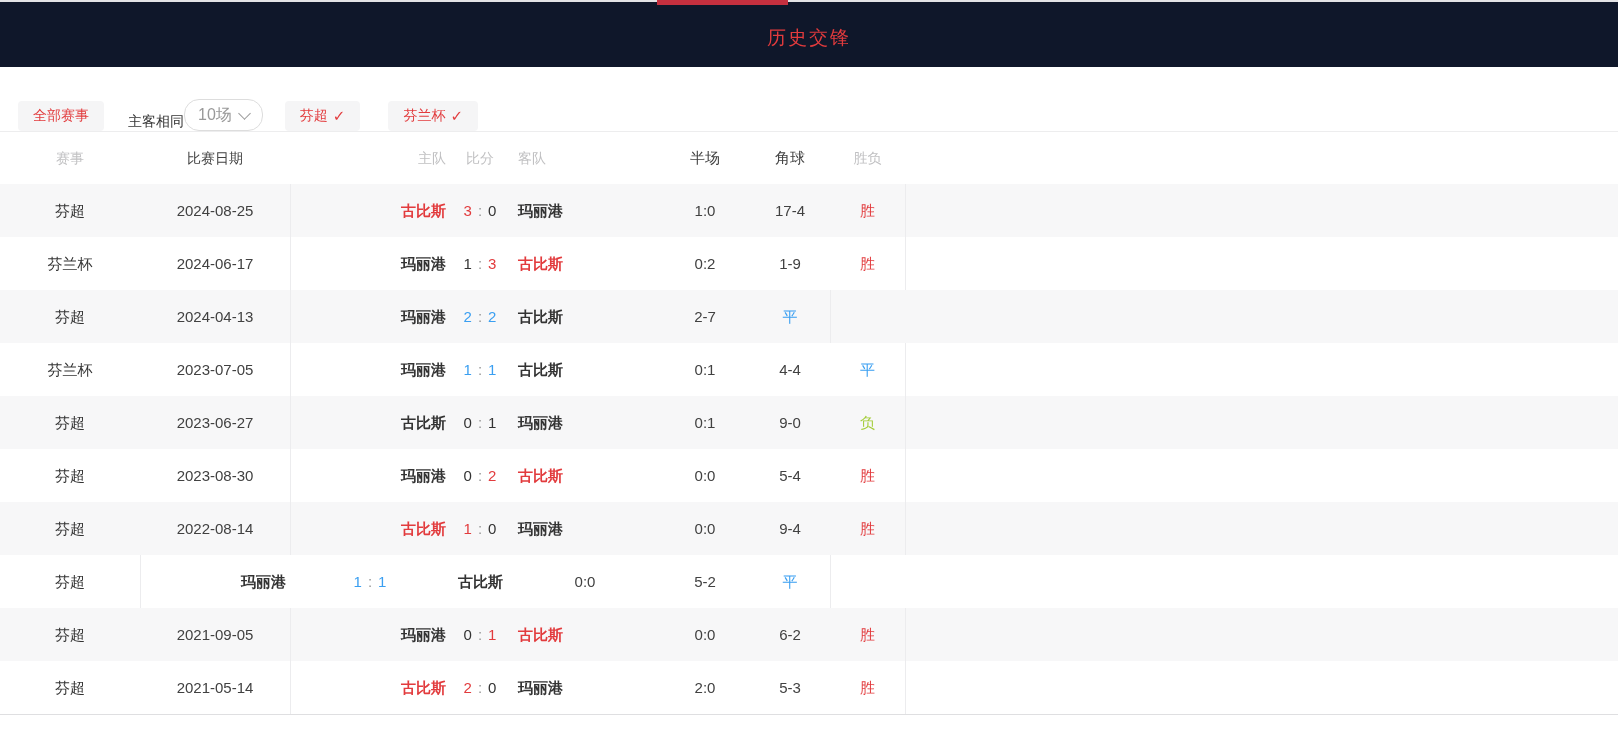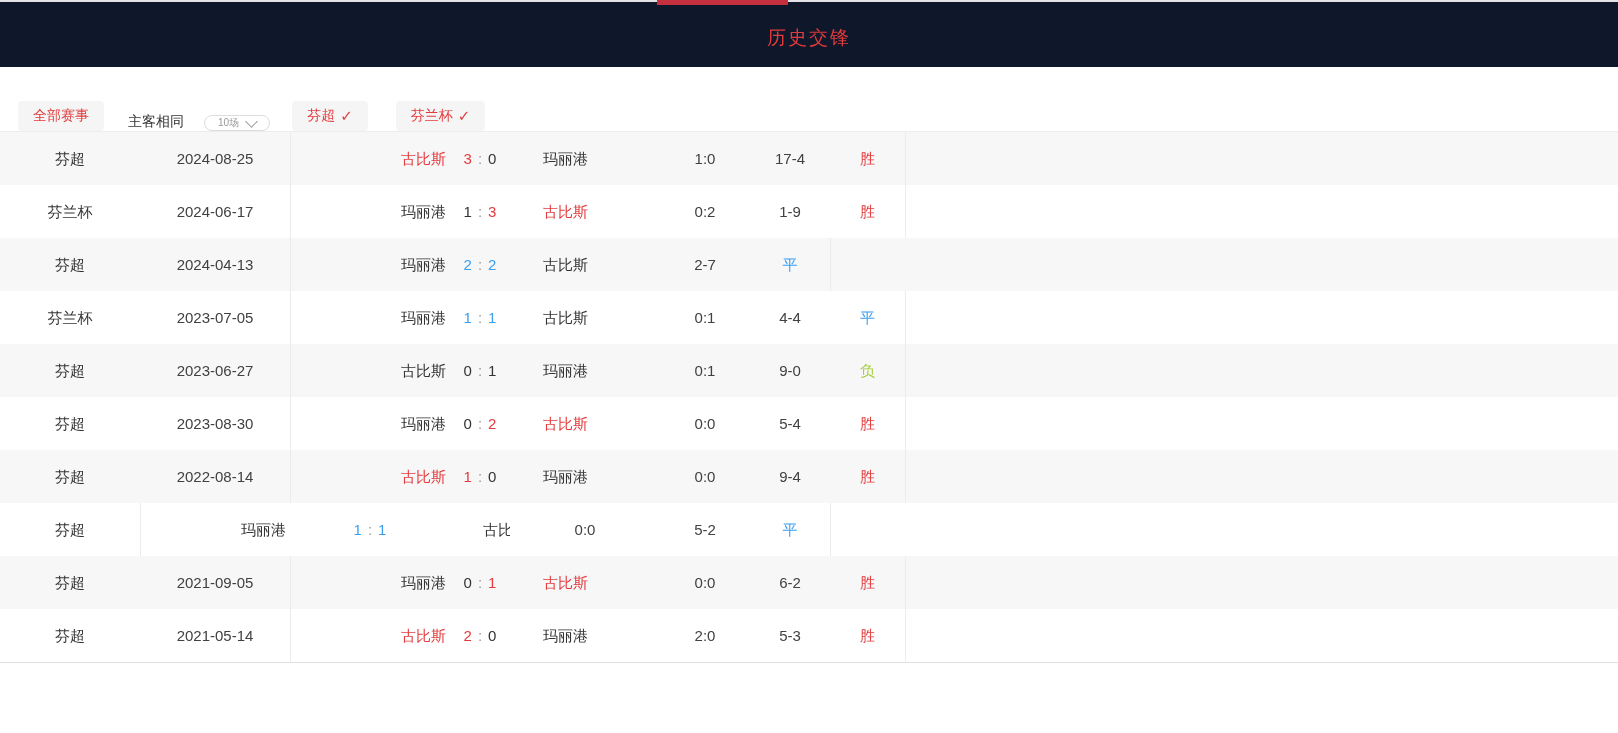--- a/index.html
+++ b/index.html
@@ -13,39 +13,39 @@
   
   .title-band{height:67px;background:#0f172a;display:flex;align-items:center;justify-content:center;position:relative;}
   .page-title{color:#e23b3d;font-size:19px;letter-spacing:2px;padding-top:8px;}
 
   
   .filter-bar{height:65px;background:#fff;display:flex;align-items:flex-end;padding-left:18px;border-bottom:1px solid #ededee;box-sizing:border-box;}
   .chip{height:30px;background:#f5f5f6;border:none;border-radius:4px;padding:0 15px;font-size:14px;
     display:inline-flex;align-items:center;cursor:pointer;font-family:inherit;}
   .chip.red{color:#e23b3d;}
   .chip .check{color:#e23b3d;font-size:15px;margin-left:5px;font-weight:bold;}
-  .filter-label{font-size:14px;color:#333;margin:0 20px 0 24px;font-family:Liberation Mono, monospace;}
-  .pill{height:16px;border:1px solid #ddd;border-radius:15px;background:#fff;padding:0 13px;
-    display:inline-flex;align-items:center;font-size:10px;color:#999;cursor:pointer;margin-right:22px;font-family:inherit;}
+  .filter-label{font-size:14px;color:#333;margin:0 0 0 24px;font-family:Liberation Mono, monospace;}
+  .pill{height:32px;border:1px solid #ddd;border-radius:15px;background:#fff;padding:0 13px;
+    display:inline-flex;align-items:center;font-size:16px;color:#999;cursor:pointer;margin-right:22px;font-family:inherit;}
   .chev{display:inline-block;width:8px;height:8px;border-right:1.5px solid #999;border-bottom:1.5px solid #999;
     transform:rotate(45deg);margin-left:8px;margin-top:-4px;}
   .chip+.chip{margin-left:28px;}
 
   
   .grid{display:grid;grid-template-columns:140px 150px 160px 60px 150px 90px 80px 75px 1fr;}
   .thead{height:52px;line-height:52px;font-size:14px;color:#c0c0c2;background:#fff;}
   .row{height:53px;line-height:53px;font-size:15px;color:#333;}
   .row.odd{background:#f7f7f8;}
   .row.even{background:#fff;}
   .cell{white-space:nowrap;overflow:hidden;}
   .c-league,.c-date,.c-score,.c-half,.c-corner,.c-result{text-align:center;}
   .c-home{text-align:right;padding-right:4px;}
   .c-away{text-align:left;padding-left:8px;}
   .row .c-home,.row .c-extra{border-left:1px solid #ececee;}
-  .team{font-weight:normal;color:#333;margin-left:25px;}
+  .team{font-weight:bold;color:#333;}
   .team.hl{color:#e23b3d;}
   .colon{color:#999;font-style:normal;margin:0 6px;}
   .sc{font-weight:normal;}
   .s-red{color:#e23b3d;}
   .s-blue{color:#3a9ff1;}
   .s-dark{color:#333;}
   .r-win{color:#e23b3d;}
   .r-draw{color:#3a9ff1;}
   .r-loss{color:#a4cd3a;}
   .c-date{color:#414141;}
@@ -75,20 +75,31 @@
     <button class="chip red">
       <span>芬超</span>
       <span class="check">✓</span>
     </button>
     <button class="chip red">
       <span>芬兰杯</span>
       <span class="check">✓</span>
     </button>
   </div>
 
+  <div class="grid thead">
+    <div class="cell c-league">赛事</div>
+    <div class="cell c-date">比赛日期</div>
+    <div class="cell c-home">主队</div>
+    <div class="cell c-score">比分</div>
+    <div class="cell c-away">客队</div>
+    <div class="cell c-half">半场</div>
+    <div class="cell c-corner">角球</div>
+    <div class="cell c-result">胜负</div>
+    <div class="cell"></div>
+  </div>
 
   <div class="table-end">
       <div class="grid row odd">
       <div class="cell c-league">芬超</div>
       <div class="cell c-date">2024-08-25</div>
       <div class="cell c-home"><span class="team hl">古比斯</span></div>
       <div class="cell c-score"><span class="sc s-red">3</span><i class="colon">:</i><span class="sc s-dark">0</span></div>
       <div class="cell c-away"><span class="team">玛丽港</span></div>
       <div class="cell c-half">1:0</div>
       <div class="cell c-corner">17-4</div>

